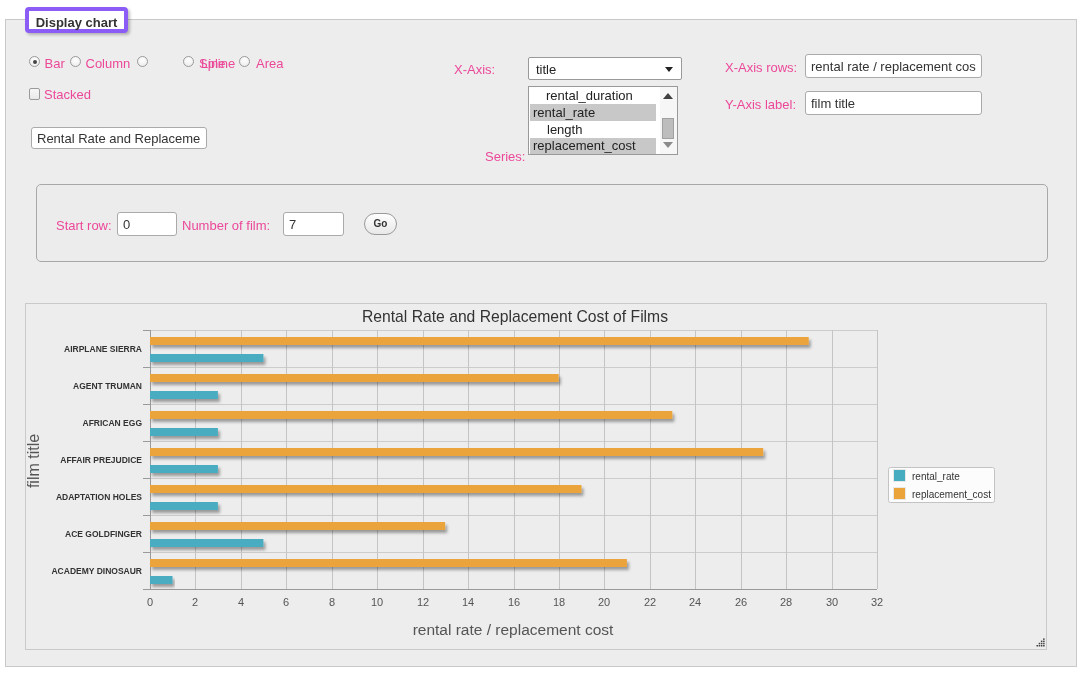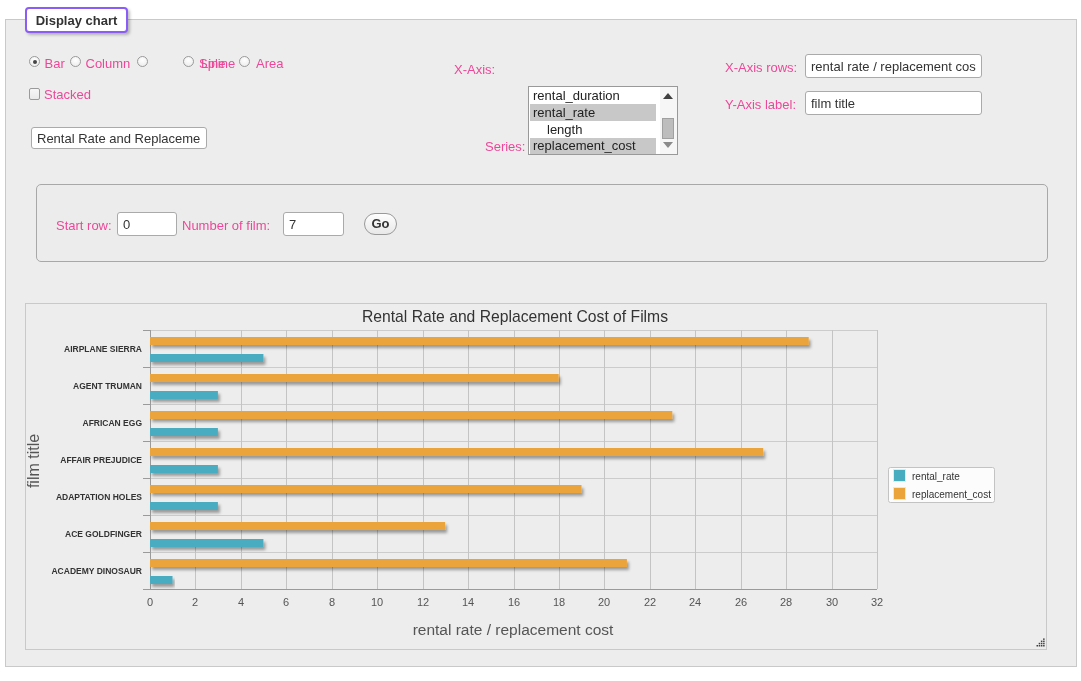--- a/index.html
+++ b/index.html
@@ -1,20 +1,20 @@
 <!DOCTYPE html>
 <html><head>
 <meta charset="utf-8">
 <style>
 * { margin:0; padding:0; box-sizing:border-box; }
 html,body { width:1081px; height:681px; background:#fff; font-family:"Liberation Sans", sans-serif; }
 #page { position:relative; width:1081px; height:681px; overflow:hidden; }
 .abs { position:absolute; }
 #fieldset { left:5px; top:19px; width:1072px; height:648px; background:#ededed; border:1px solid #c9c9c9; }
-#legend { left:25px; top:7px; width:103px; height:26px; background:#fff; border:2px solid #8b5cf6; border-radius:4px; box-shadow:2px 2px 3px rgba(0,0,0,0.25); font-weight:bold; font-size:13px; color:#333; line-height:24px; text-align:center; z-index:5; }
+#legend { left:25px; top:7px; width:103px; height:26px; background:#fff; border:4px solid #8b5cf6; border-radius:4px; box-shadow:2px 2px 3px rgba(0,0,0,0.25); font-weight:bold; font-size:13px; color:#333; line-height:24px; text-align:center; z-index:5; }
 label, .lab { font-size:13px; color:#ec4899; line-height:15px; }
 .radio { width:11px; height:11px; border:1px solid #9a9a9a; border-radius:50%; background:radial-gradient(circle at 50% 35%, #ffffff 0%, #ededed 80%, #e0e0e0 100%); }
 .radio.checked::after { content:""; position:absolute; left:2.5px; top:2.5px; width:4.5px; height:4.5px; border-radius:50%; background:#444; }
 .checkbox { width:11.5px; height:11.5px; border:1px solid #9a9a9a; border-radius:2px; background:linear-gradient(#f6f6f6,#e9e9e9); }
 input.txt { border:1px solid #aaa; border-radius:3px; background:#fff; font-family:"Liberation Sans", sans-serif; font-size:13px; color:#333; padding:0 5px; }
 .sel { background:#fff; border:1px solid #999; border-radius:2px; }
 #panel { left:36px; top:184px; width:1012px; height:78px; background:#ececec; border:1px solid #a8a8a8; border-radius:5px; }
 .arrow-down { width:0; height:0; border-left:4px solid transparent; border-right:4px solid transparent; border-top:5px solid #222; }
 </style>
 </head>
@@ -33,25 +33,29 @@
   <div class="abs lab" style="left:199px; top:55.7px;">Spline</div>
   <div class="abs radio" style="left:239px; top:56px;"></div>
   <div class="abs lab" style="left:256px; top:55.7px;">Area</div>
 
   <div class="abs checkbox" style="left:28.5px; top:88px;"></div>
   <div class="abs lab" style="left:44px; top:86.5px;">Stacked</div>
 
   <input class="abs txt" style="left: 31px; top: 127px; width: 176px; height: 22px;" value="Rental Rate and Replacement Cost of Films">
 
   <div class="abs lab" style="left:454px; top:62px;">X-Axis:</div>
+  <div class="abs sel" style="left:528px; top:57px; width:154px; height:23px;">
+    <span style="position:absolute; left:7px; top:4px; font-size:13px; color:#222;">title</span>
+    <div class="arrow-down" style="position:absolute; right:8px; top:9px;"></div>
+  </div>
 
-  <div class="abs lab" style="left:485px; top:139px;">Series:</div>
+  <div class="abs lab" style="left:485px; top:149px;">Series:</div>
   <div class="abs sel" style="left:528px; top:86px; width:150px; height:69px; overflow:hidden; border-radius:0;">
     <div style="position:absolute; left:1px; top:0; right:21px; font-size:13px; color:#222;">
-      <div style="height:17px; padding-left:3px; line-height:17px;">rental_duration</div>
+      <div style="height:17px; padding-left:16px; line-height:17px;">rental_duration</div>
       <div style="height:17px; padding-left:3px; line-height:17px; background:#c8c8c8;">rental_rate</div>
       <div style="height:17px; padding-left:17px; line-height:17px;">length</div>
       <div style="height:16px; padding-left:3px; line-height:16px; background:#c8c8c8;">replacement_cost</div>
     </div>
 
     <div style="position:absolute; right:0; top:0; width:17px; height:67px; background:#f6f6f6;">
       <div style="position:absolute; left:3px; top:6px; width:0; height:0; border-left:5px solid transparent; border-right:5px solid transparent; border-bottom:6px solid #404040;"></div>
       <div style="position:absolute; left:2px; top:31px; width:12px; height:21px; background:#bdbdbd; border:1px solid #a0a0a0;"></div>
       <div style="position:absolute; left:3px; bottom:6px; width:0; height:0; border-left:5px solid transparent; border-right:5px solid transparent; border-top:6px solid #8a8a8a;"></div>
     </div>
@@ -60,21 +64,21 @@
   <div class="abs lab" style="left:725px; top:60px;">X-Axis rows:</div>
   <input class="abs txt" style="left: 805px; top: 54px; width: 177px; height: 24px;" value="rental rate / replacement cost">
   <div class="abs lab" style="left:725px; top:97px;text-align:right;">Y-Axis label:</div>
   <input class="abs txt" style="left: 805px; top: 91px; width: 177px; height: 24px;" value="film title">
 
   <div id="panel" class="abs"></div>
   <div class="abs lab" style="left:56px; top:218px;text-align:right;">Start row:</div>
   <input class="abs txt" style="left: 117px; top: 212px; width: 60px; height: 24px;" value="0">
   <div class="abs lab" style="left:182px; top:218px;">Number of film:</div>
   <input class="abs txt" style="left: 283px; top: 212px; width: 61px; height: 24px;" value="7">
-  <div class="abs" style="left:364px; top:213px; width:33px; height:22px; border:1px solid #999; border-radius:11px; background:linear-gradient(#fefefe,#e8e8e8); font-size:13px; font-weight:bold; color:#333; text-align:center; line-height:20px;">Go</div>
+  <div class="abs" style="left:364px; top:213px; width:33px; height:22px; border:1px solid #999; border-radius:11px; background:linear-gradient(#fefefe,#e8e8e8); font-size:10px; font-weight:bold; color:#333; text-align:center; line-height:20px;">Go</div>
 
   <svg class="abs" style="left:25px; top:303px; overflow:visible;" width="1022" height="347">
     <rect x="0.5" y="0.5" width="1021" height="346" fill="#ededed" stroke="#c9c9c9"></rect>
     <g id="chart">
     <defs>
           <filter id="sh" x="-10%" y="-60%" width="120%" height="260%">
     <feDropShadow dx="2" dy="3" stdDeviation="1.8" flood-color="#000" flood-opacity="0.35"></feDropShadow>
           </filter>
         </defs>
     <line x1="125.0" y1="27.5" x2="852" y2="27.5" stroke="#cccccc" stroke-width="1"></line>

